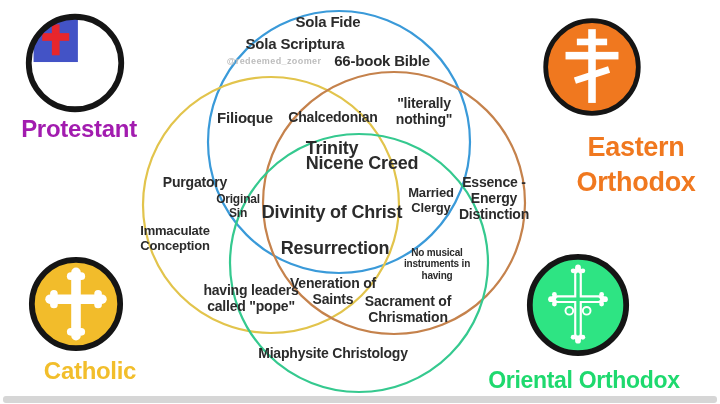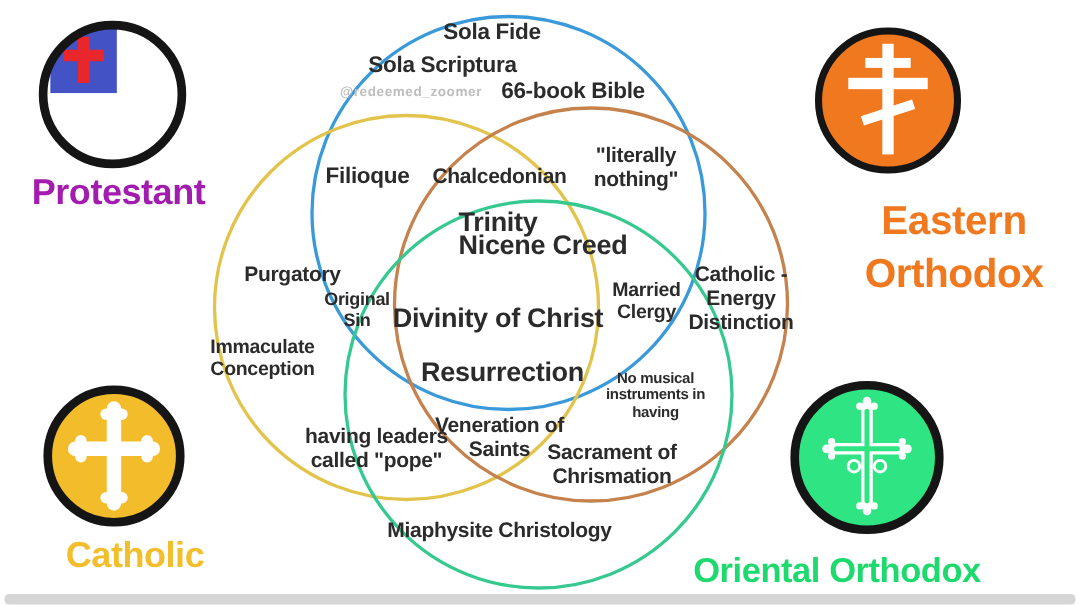--- a/index.html
+++ b/index.html
@@ -82,21 +82,21 @@
       </div>
       <div class="vlabel" style="left: 238px; top: 193px; font-size: 12px;">
         <div>Original</div>
         <div>Sin</div>
       </div>
       <div class="vlabel" style="left: 431px; top: 186px; font-size: 13px;">
         <div>Married</div>
         <div>Clergy</div>
       </div>
       <div class="vlabel" style="left: 494px; top: 175px; font-size: 14px;">
-        <div>Catholic -</div>
+        <div>Essence -</div>
         <div>Energy</div>
         <div>Distinction</div>
       </div>
       <div class="vlabel" style="left: 437px; top: 247px; font-size: 10px;">
         <div>No musical</div>
         <div>instruments in</div>
         <div>having</div>
       </div>
       <div class="vlabel" style="left: 251px; top: 283px; font-size: 14px;">
         <div>having leaders</div>
@@ -194,18 +194,18 @@
         <circle cx="30.5" cy="54" r="2.5"></circle>
       <circle cx="83" cy="49" r="3"></circle>
         <circle cx="79.5" cy="44" r="2.5"></circle>
         <circle cx="79.5" cy="54" r="2.5"></circle>
     </g>
     <g stroke="#ffffff" stroke-width="2" fill="none">
       <circle cx="46" cy="61" r="4"></circle>
         <circle cx="64" cy="61" r="4"></circle>
     </g>
   </svg>
-  <div class="group-label" style="left: 558px; top: 366px; font-size: 23px; color: rgb(30, 217, 110);">
+  <div class="group-label" style="left: 584px; top: 366px; font-size: 23px; color: rgb(30, 217, 110);">
       <div>Oriental Orthodox</div>
     </div>
 
   <div class="bottom-bar" style="background: rgb(214, 214, 214);"></div>
 </div>
 
 </body></html>

